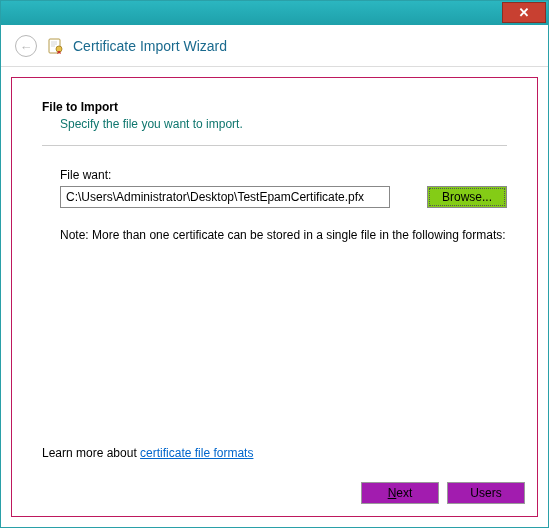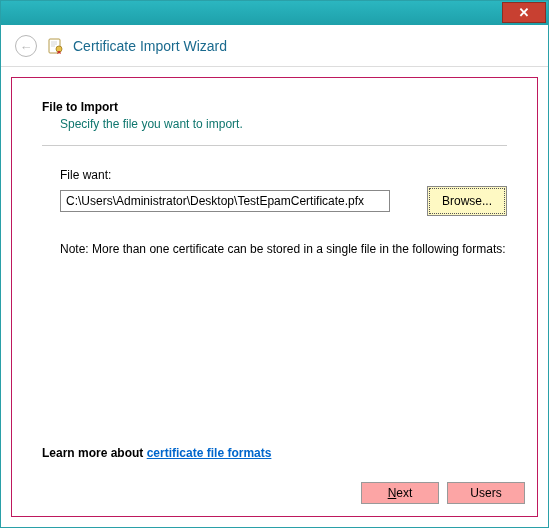--- a/index.html
+++ b/index.html
@@ -104,60 +104,59 @@
     flex: 0 0 330px;
     border: 1px solid #888;
     height: 22px;
     padding: 2px 5px;
     font-size: 12px;
     font-family: inherit;
     outline: none;
     background: #fff;
   }
   .browse-btn {
-    height: 30px;
+    height: 22px;
     width: 80px;
     border: 1px solid #888;
-    background: #fef9c3;
+    background: #84cc16;
     font-size: 12px;
     font-family: inherit;
     outline: 1px dotted #555;
     outline-offset: -3px;
     cursor: default;
   }
   .note-block {
-    margin-top: 26px;
+    margin-top: 20px;
     margin-left: 18px;
     font-size: 12px;
     line-height: 1.3;
   }
   .note-item {
     margin-left: 20px;
     margin-top: 12px;
   }
   .learn {
     position: absolute;
     left: 30px;
     bottom: 56px;
     font-size: 12px;
-    font-weight: bold;
   }
   .learn a { color: #0066cc; text-decoration: underline; cursor: pointer; }
   .button-row {
     position: absolute;
     right: 12px;
     bottom: 12px;
     display: flex;
     gap: 8px;
   }
   .dlg-btn {
     width: 78px;
     height: 22px;
     border: 1px solid #999;
-    background: #fca5a5;
+    background: #a21caf;
     font-size: 12px;
     font-family: inherit;
     cursor: default;
   }
   .uline { text-decoration: underline; }
 </style>
 </head>
 <body>
 
 <div class="window">

